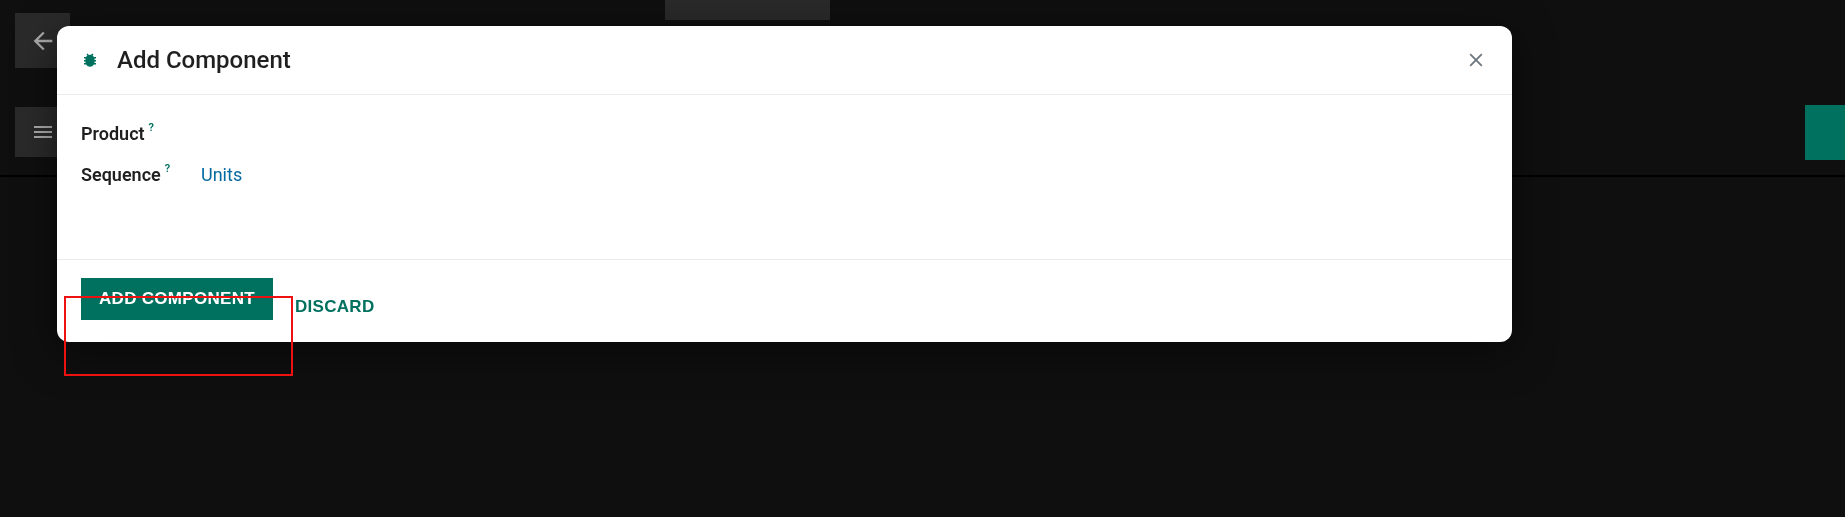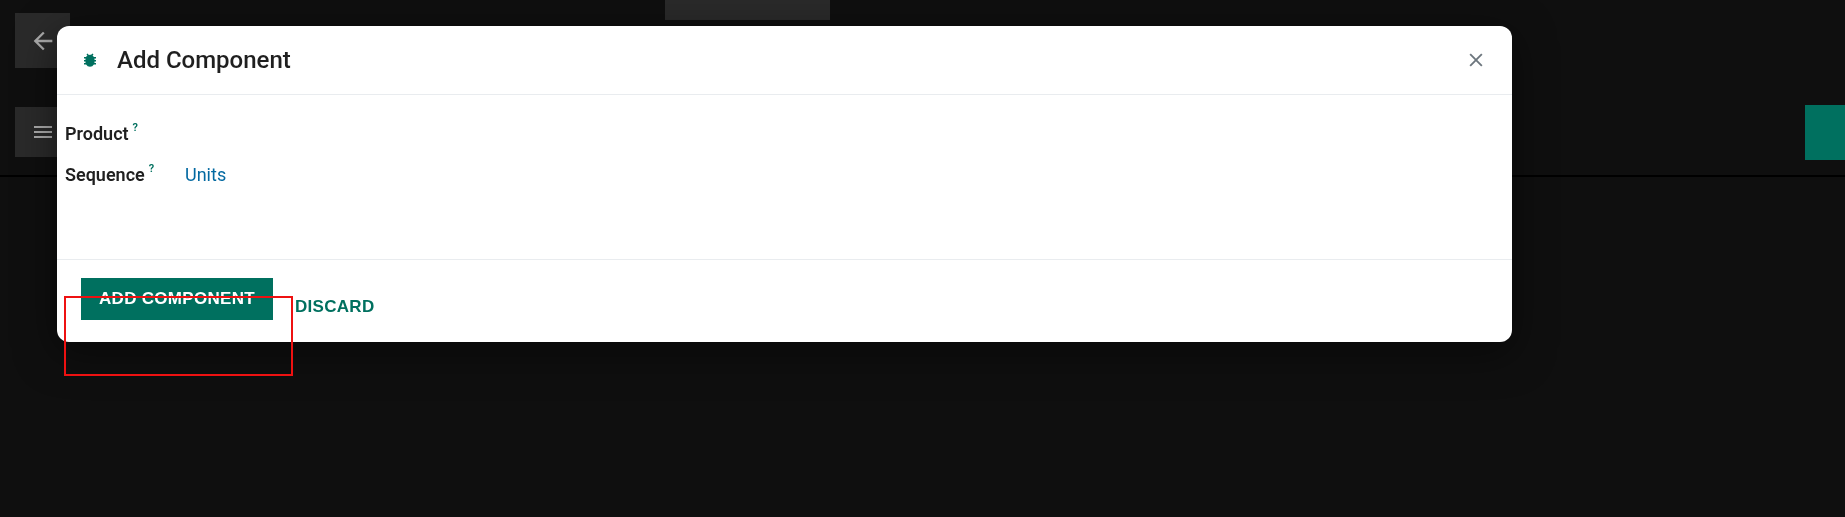--- a/index.html
+++ b/index.html
@@ -58,21 +58,21 @@
     font-size: 24px; font-weight: 500; color: #1f1f1f;
   }
   .modal-close {
     position: absolute; right: 20px; top: 50%; transform: translateY(-50%);
     width: 32px; height: 32px; color:#6c757d; cursor:pointer;
     display:flex; align-items:center; justify-content:center;
   }
   .modal-close svg { width: 20px; height: 20px; stroke:#6c757d; stroke-width:2.2; fill:none; }
 
   .modal-body {
-    padding: 28px 24px 54px 8px;
+    padding: 28px 24px 54px 24px;
     font-size: 18px;
     color:#1f1f1f;
   }
   .form-row {
     display: flex; align-items: center; margin-bottom: 20px;
   }
   .form-label {
     width: 120px; font-weight: 600; color:#1f1f1f; position:relative;
     display:flex; align-items: flex-start;
   }

